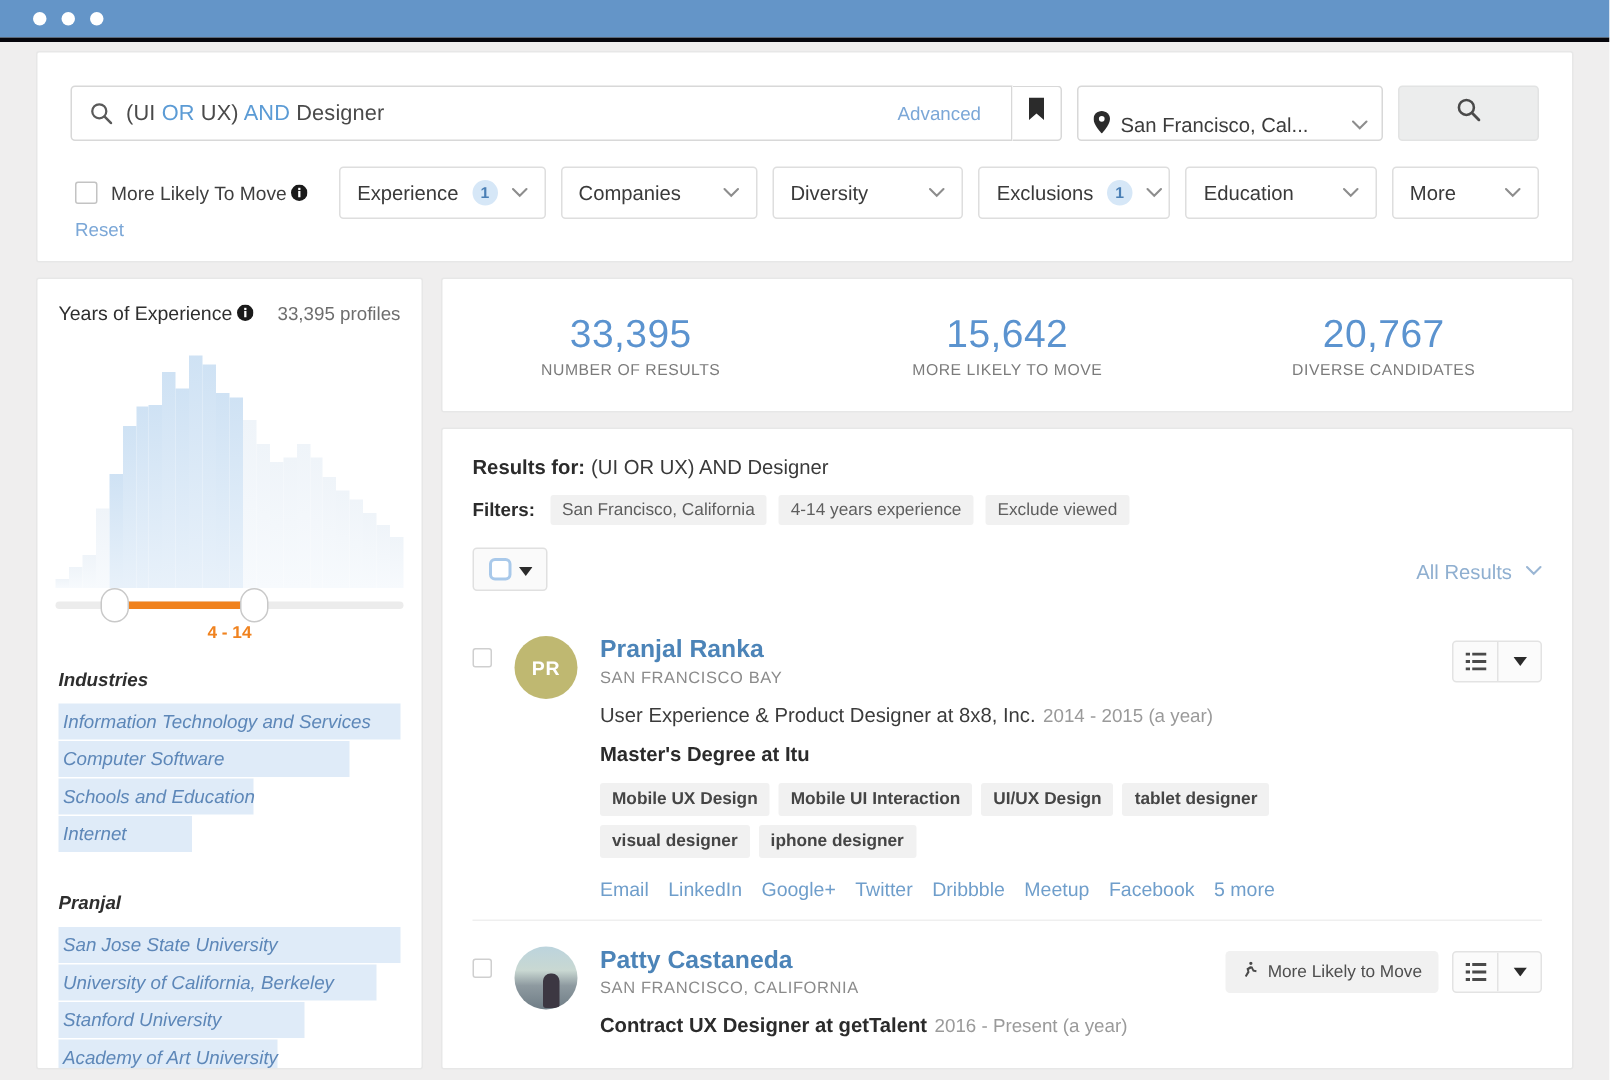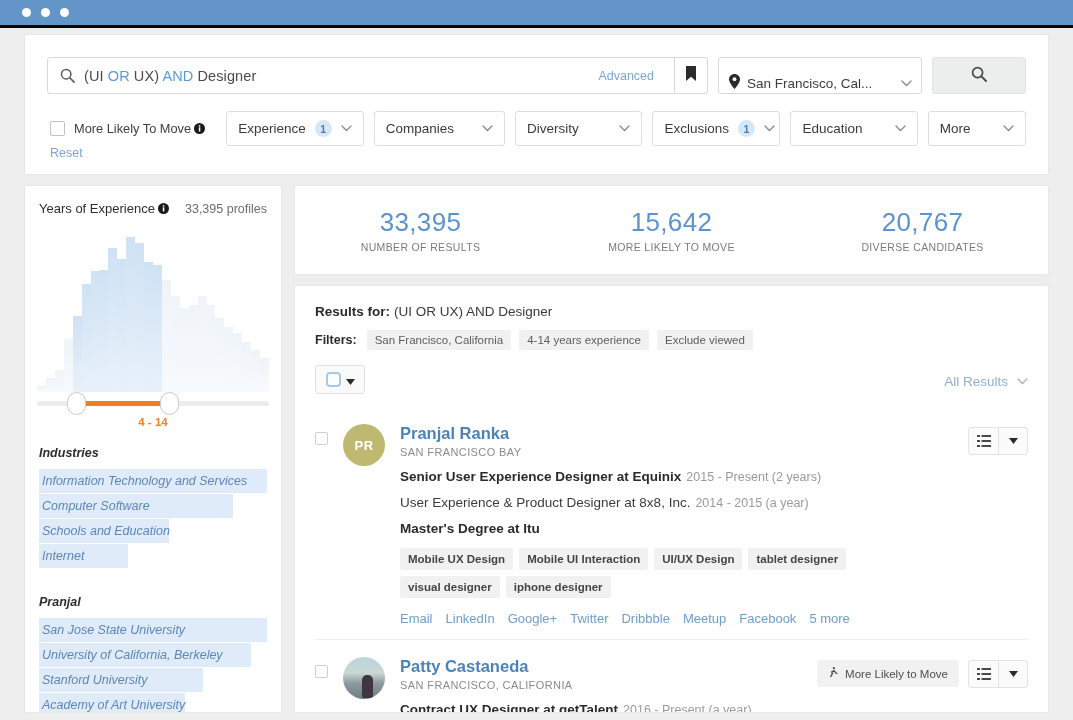--- a/index.html
+++ b/index.html
@@ -460,21 +460,20 @@
               </div>
             </div>
 
             <div id="cards">
                 <div class="card">
                   <div class="card-cbx"></div>
                   <div class="avatar" style="background:#bfb871">PR</div>
                   <div class="card-body">
                     <div class="cand-name">Pranjal Ranka</div>
                     <div class="cand-loc">SAN FRANCISCO BAY</div>
-                    <div class="job"><span class="t">Senior User Experience Designer at Equinix</span><span class="d">2015 - Present (2 years)</span></div>
                     <div class="job"><span class="t reg">User Experience &amp; Product Designer at 8x8, Inc.</span><span class="d">2014 - 2015 (a year)</span></div>
                     <div class="edu">Master's Degree at Itu</div>
                     <div class="tags">
                       <span class="tag">Mobile UX Design</span>
                       <span class="tag">Mobile UI Interaction</span>
                       <span class="tag">UI/UX Design</span>
                       <span class="tag">tablet designer</span>
                       <span class="tag">visual designer</span>
                       <span class="tag">iphone designer</span>
                     </div>

